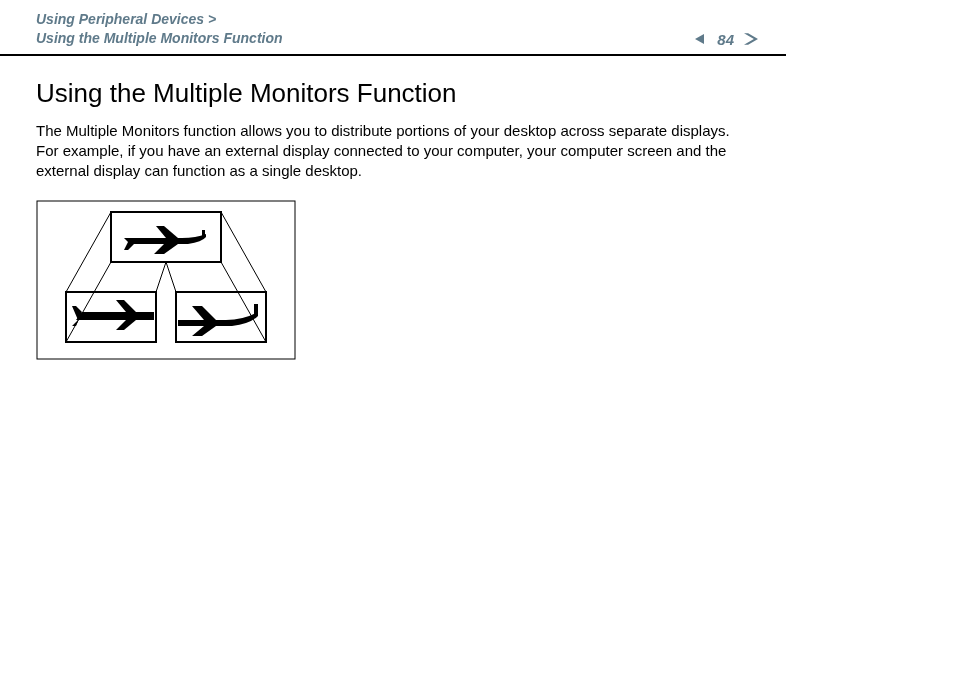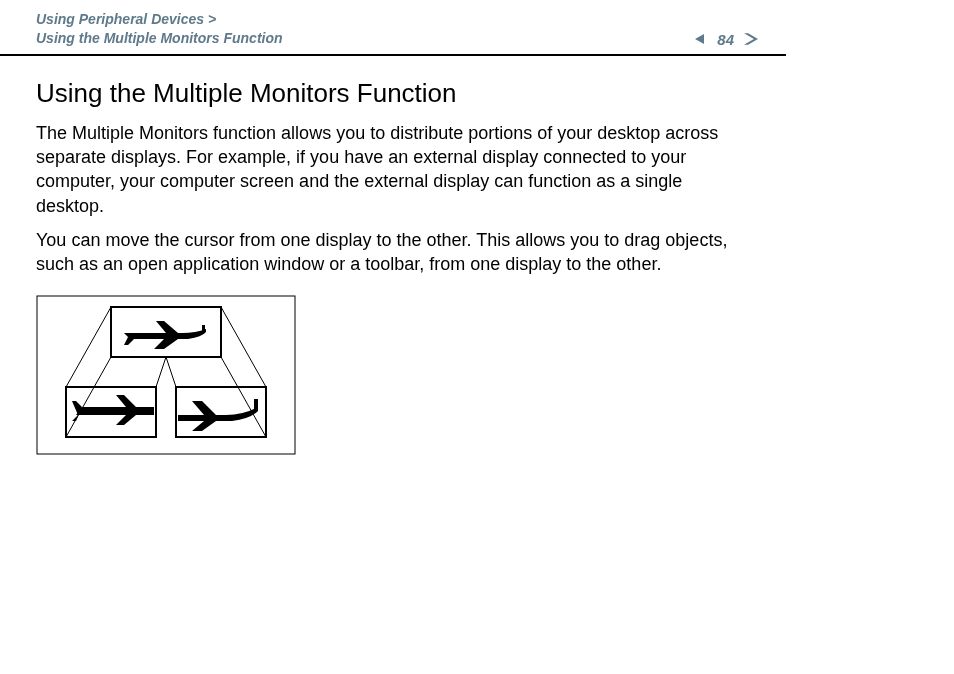--- a/index.html
+++ b/index.html
@@ -6,21 +6,21 @@
   .page{width:786px;height:674px;position:relative;box-sizing:border-box;border-radius:14px;}
   .header{display:flex;justify-content:space-between;align-items:flex-end;padding:10px 28px 6px 36px;}
   .breadcrumb{font-size:14px;line-height:1.35;color:#5f7a8a;font-weight:bold;font-style:italic;}
   .pager{display:flex;align-items:center;gap:10px;}
   .pager .num{font-weight:bold;font-style:italic;color:#5f7a8a;font-size:15px;}
   .arrow-btn{display:inline-flex;align-items:center;justify-content:center;width:14px;height:14px;cursor:pointer;}
   .arrow-btn svg{display:block;}
   .rule{border:0;border-top:2px solid #000;margin:0 0 0 0;}
   .content{padding:22px 36px 0 36px;}
   h1{font-size:26px;font-weight:400;margin:0 0 12px 0;}
-  p{font-size:18px;line-height:1.35;margin:0 0 10px 0;}
+  p{font-size:15px;line-height:1.35;margin:0 0 10px 0;}
   .figure{margin-top:18px;}
 </style>
 </head>
 <body>
 
 <div class="page">
 
   <div class="header">
     <div class="breadcrumb">
       <span>Using Peripheral Devices</span>
@@ -40,21 +40,20 @@
         </svg>
       </span>
     </div>
   </div>
 
   <hr class="rule">
 
   <div class="content">
     <h1>Using the Multiple Monitors Function</h1>
     <p>The Multiple Monitors function allows you to distribute portions of your desktop across separate displays. For example, if you have an external display connected to your computer, your computer screen and the external display can function as a single desktop.</p>
-    <p>You can move the cursor from one display to the other. This allows you to drag objects, such as an open application window or a toolbar, from one display to the other.</p>
 
     <div class="figure" aria-label="Diagram of a single large display showing an airplane and two smaller displays each showing part of the airplane, connected by projection lines.">
       <svg width="260" height="160" viewBox="0 0 260 160">
 
         <rect x="1" y="1" width="258" height="158" fill="none" stroke="#000" stroke-width="1"></rect>
 
         <rect x="75" y="12" width="110" height="50" fill="#fff" stroke="#000" stroke-width="2"></rect>
 
         <rect x="30" y="92" width="90" height="50" fill="#fff" stroke="#000" stroke-width="2"></rect>
 

